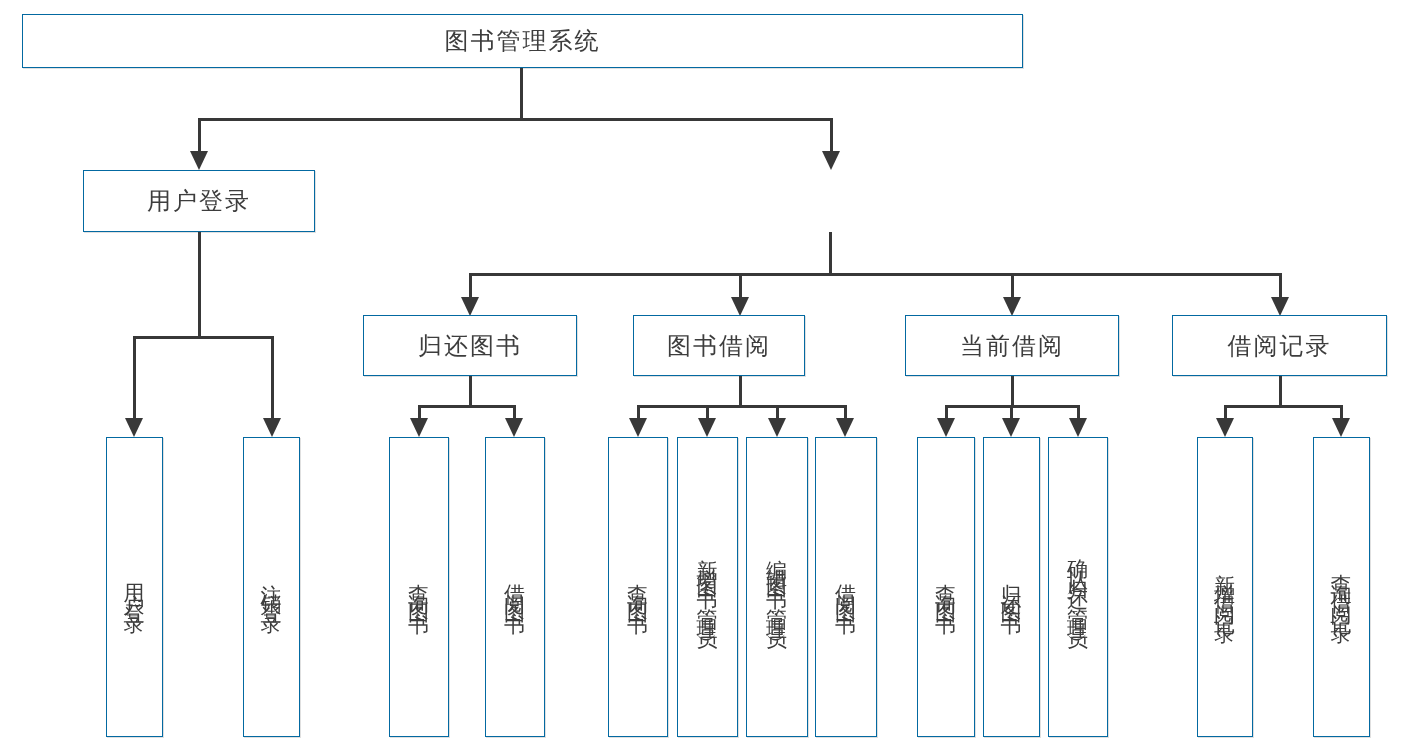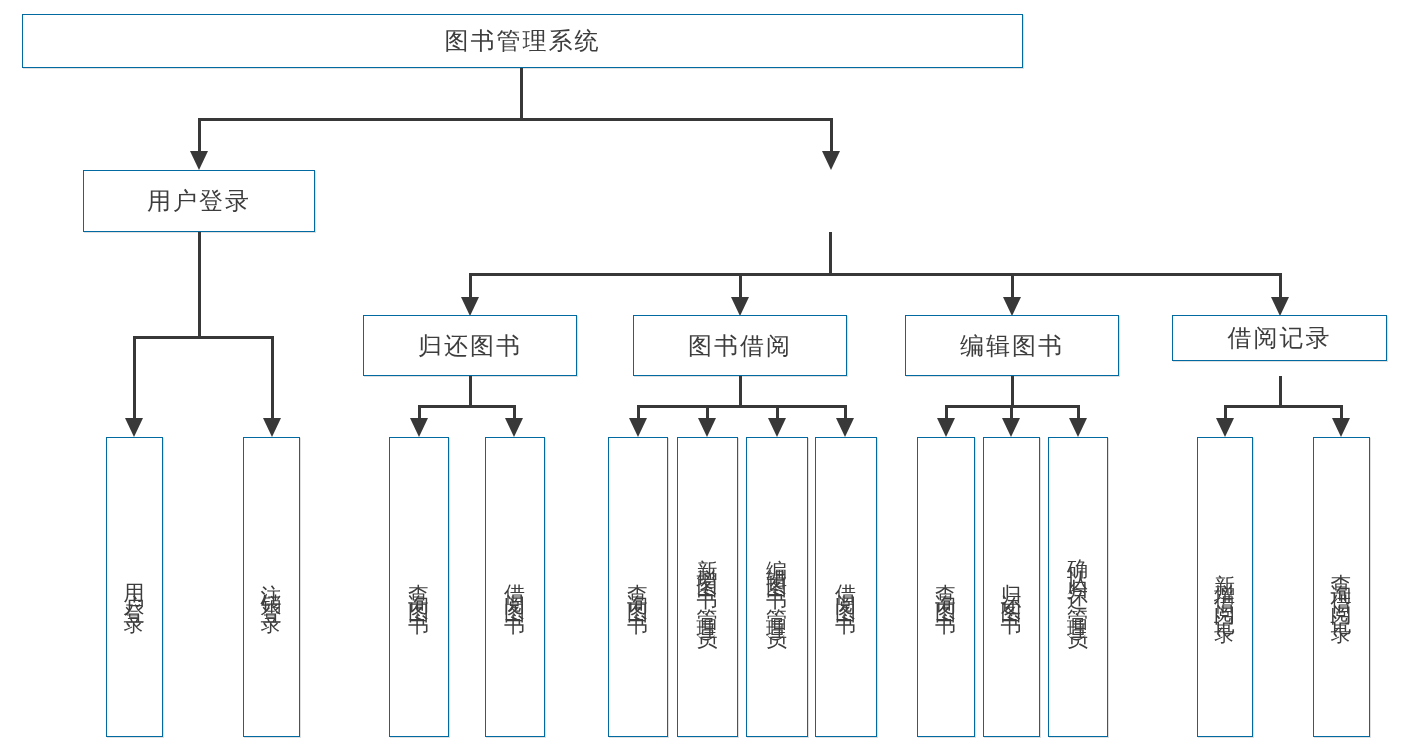--- a/index.html
+++ b/index.html
@@ -83,23 +83,23 @@
   <div class="vline" style="left:469px; top:273px; height:25px;"></div>
   <div class="arrow" style="left:461px; top:297px;"></div>
   <div class="vline" style="left:739px; top:273px; height:25px;"></div>
   <div class="arrow" style="left:731px; top:297px;"></div>
   <div class="vline" style="left:1011px; top:273px; height:25px;"></div>
   <div class="arrow" style="left:1003px; top:297px;"></div>
   <div class="vline" style="left:1279px; top:273px; height:25px;"></div>
   <div class="arrow" style="left:1271px; top:297px;"></div>
 
   <div class="box h" style="left:363px; top:315px; width:214px; height:61px;">归还图书</div>
-  <div class="box h" style="left:633px; top:315px; width:214px; height:61px;">图书借阅</div>
-  <div class="box h" style="left:905px; top:315px; width:214px; height:61px;">编辑图书</div>
-  <div class="box h" style="left:1172px; top:315px; width:215px; height:46px;">借阅记录</div>
+  <div class="box h" style="left:633px; top:315px; width:172px; height:61px;">图书借阅</div>
+  <div class="box h" style="left:905px; top:315px; width:214px; height:61px;">当前借阅</div>
+  <div class="box h" style="left:1172px; top:315px; width:215px; height:61px;">借阅记录</div>
 
   <div class="vline" style="left:469px; top:376px; height:32px;"></div>
   <div class="hline" style="left:418px; top:405px; width:98px;"></div>
   <div class="vline" style="left:418px; top:405px; height:15px;"></div>
   <div class="arrow" style="left:410px; top:418px;"></div>
   <div class="vline" style="left:513px; top:405px; height:15px;"></div>
   <div class="arrow" style="left:505px; top:418px;"></div>
 
   <div class="vline" style="left:739px; top:376px; height:32px;"></div>
   <div class="hline" style="left:637px; top:405px; width:210px;"></div>

